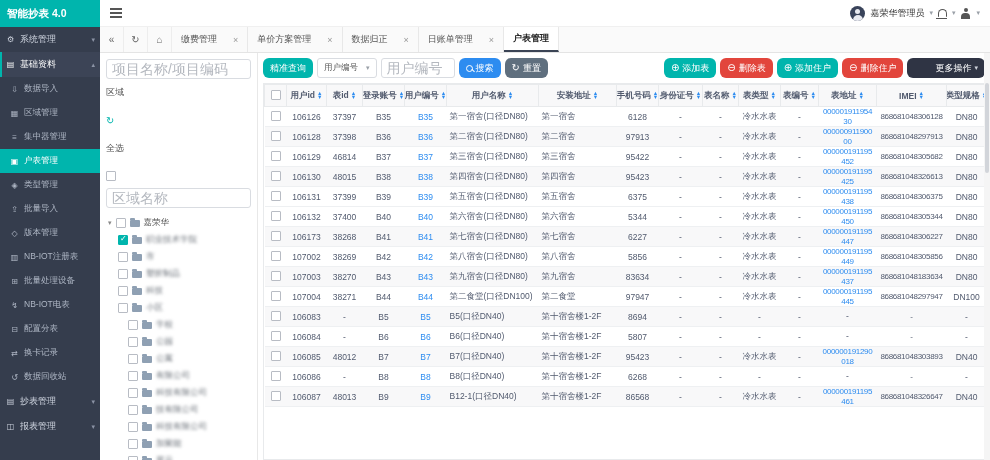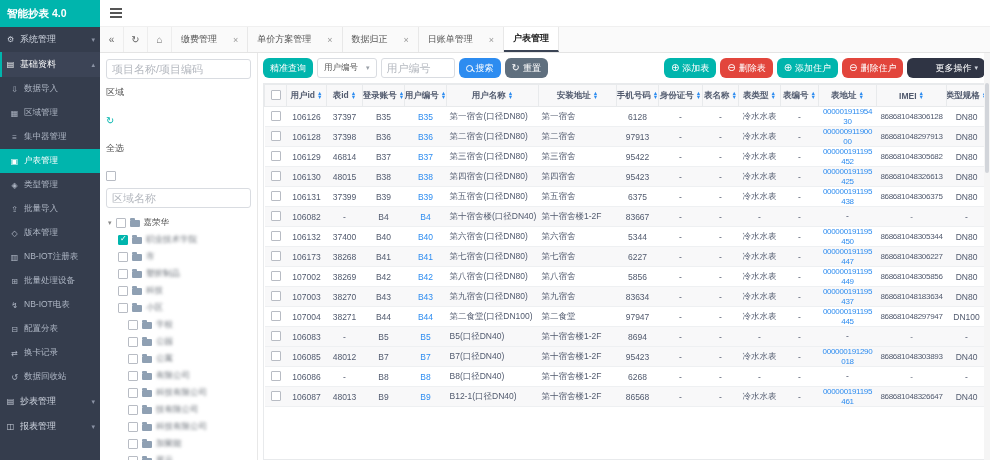--- a/index.html
+++ b/index.html
@@ -37,21 +37,21 @@
   .navicon { width:24px; display:flex; align-items:center; justify-content:center; font-size:10px; color:#666; border-right:1px solid #ededed; cursor:pointer; }
   .tabs { display:flex; align-items:stretch; }
   .tab { display:flex; align-items:center; gap:16px; padding:0 9px; font-size:9px; color:#555; border-right:1px solid #e8e8e8; cursor:pointer; white-space:nowrap; }
   .tab .tx { font-size:9px; color:#999; }
   .tab.active { background:#fff; color:#222; font-weight:bold; border-bottom:2px solid #3b4455; }
 
   .content { position:absolute; top:53px; left:0; right:0; bottom:0; display:flex; background:#fff; }
 
   
   .left-panel { width:158px; flex:0 0 158px; border-right:1px solid #e8e8e8; padding:6px; overflow:hidden; }
-  .inp { width:100%; height:20px; border:1px solid #d9dce1; border-radius:3px; font-size:11px; padding:0 5px; color:#444; outline:none; }
+  .inp { width:100%; height:20px; border:1px solid #d9dce1; border-radius:3px; font-size:14px; padding:0 5px; color:#444; outline:none; }
   .inp::placeholder { color:#b4b8bf; }
   .area-row { display:flex; align-items:flex-start; gap:16px; font-size:9px; color:#555; margin:7px 0;flex-direction:column; }
   .refresh-teal { color:#00b5ad; font-size:10px; cursor:pointer; }
   .cb { width:10px; height:10px; border:1px solid #b8bcc4; background:#fff; border-radius:1px; display:inline-block; position:relative; flex:0 0 10px; cursor:pointer; }
   .cb.checked { background:#00b5ad; border-color:#00b5ad; }
   .cb.checked::after { content:'✓'; position:absolute; left:1px; top:-1.5px; font-size:8px; color:#fff; }
   .tree { margin-top:6px; overflow:hidden; }
   .tree-row { display:flex; align-items:center; gap:4px; height:17px; font-size:8.5px; color:#555; cursor:pointer; white-space:nowrap; }
   .tcaret { font-size:7px; color:#888; }
   .folder { width:10px; height:7px; background:#8fa0b3; border-radius:1px; position:relative; flex:0 0 10px; margin-top:2px; }
@@ -180,20 +180,29 @@
   </aside>
 
   <div class="main">
 
     <header class="topbar">
       <span class="hamburger">
           <i></i>
           <i></i>
           <i></i>
         </span>
+      <div class="topbar-right">
+        <span class="avatar"></span>
+        <span>嘉荣华管理员</span>
+        <span class="caret">▾</span>
+        <span class="bell"></span>
+        <span class="caret">▾</span>
+        <span class="person"></span>
+        <span class="caret">▾</span>
+      </div>
     </header>
 
     <div class="tabsbar">
       <span class="navicon">«</span>
       <span class="navicon">↻</span>
       <span class="navicon">⌂</span>
       <div class="tabs" id="tabs">
           <div class="tab">
             <span class="tl">缴费管理</span>
             <span class="tx">×</span>
@@ -602,37 +611,20 @@
                   <td class="al">第五宿舍</td>
                   <td>6375</td>
                   <td>-</td>
                   <td>-</td>
                   <td>冷水水表</td>
                   <td>-</td>
                   <td class="wrapcell"><span class="link num">000000191195438</span></td>
                   <td class="num">868681048306375</td>
                   <td>DN80</td>
                 </tr>
-                <tr class="even">
-                  <td><span class="cb"></span></td>
-                  <td>106082</td>
-                  <td>-</td>
-                  <td>B4</td>
-                  <td><span class="link">B4</span></td>
-                  <td class="al">第十宿舍楼(口径DN40)</td>
-                  <td class="al">第十宿舍楼1-2F</td>
-                  <td>83667</td>
-                  <td>-</td>
-                  <td>-</td>
-                  <td>-</td>
-                  <td>-</td>
-                  <td class="wrapcell">-</td>
-                  <td class="num">-</td>
-                  <td>-</td>
-                </tr>
                 <tr>
                   <td><span class="cb"></span></td>
                   <td>106132</td>
                   <td>37400</td>
                   <td>B40</td>
                   <td><span class="link">B40</span></td>
                   <td class="al">第六宿舍(口径DN80)</td>
                   <td class="al">第六宿舍</td>
                   <td>5344</td>
                   <td>-</td>
@@ -721,20 +713,37 @@
                   <td class="al">第十宿舍楼1-2F</td>
                   <td>8694</td>
                   <td>-</td>
                   <td>-</td>
                   <td>-</td>
                   <td>-</td>
                   <td class="wrapcell">-</td>
                   <td class="num">-</td>
                   <td>-</td>
                 </tr>
+                <tr>
+                  <td><span class="cb"></span></td>
+                  <td>106084</td>
+                  <td>-</td>
+                  <td>B6</td>
+                  <td><span class="link">B6</span></td>
+                  <td class="al">B6(口径DN40)</td>
+                  <td class="al">第十宿舍楼1-2F</td>
+                  <td>5807</td>
+                  <td>-</td>
+                  <td>-</td>
+                  <td>-</td>
+                  <td>-</td>
+                  <td class="wrapcell">-</td>
+                  <td class="num">-</td>
+                  <td>-</td>
+                </tr>
                 <tr class="even">
                   <td><span class="cb"></span></td>
                   <td>106085</td>
                   <td>48012</td>
                   <td>B7</td>
                   <td><span class="link">B7</span></td>
                   <td class="al">B7(口径DN40)</td>
                   <td class="al">第十宿舍楼1-2F</td>
                   <td>95423</td>
                   <td>-</td>

